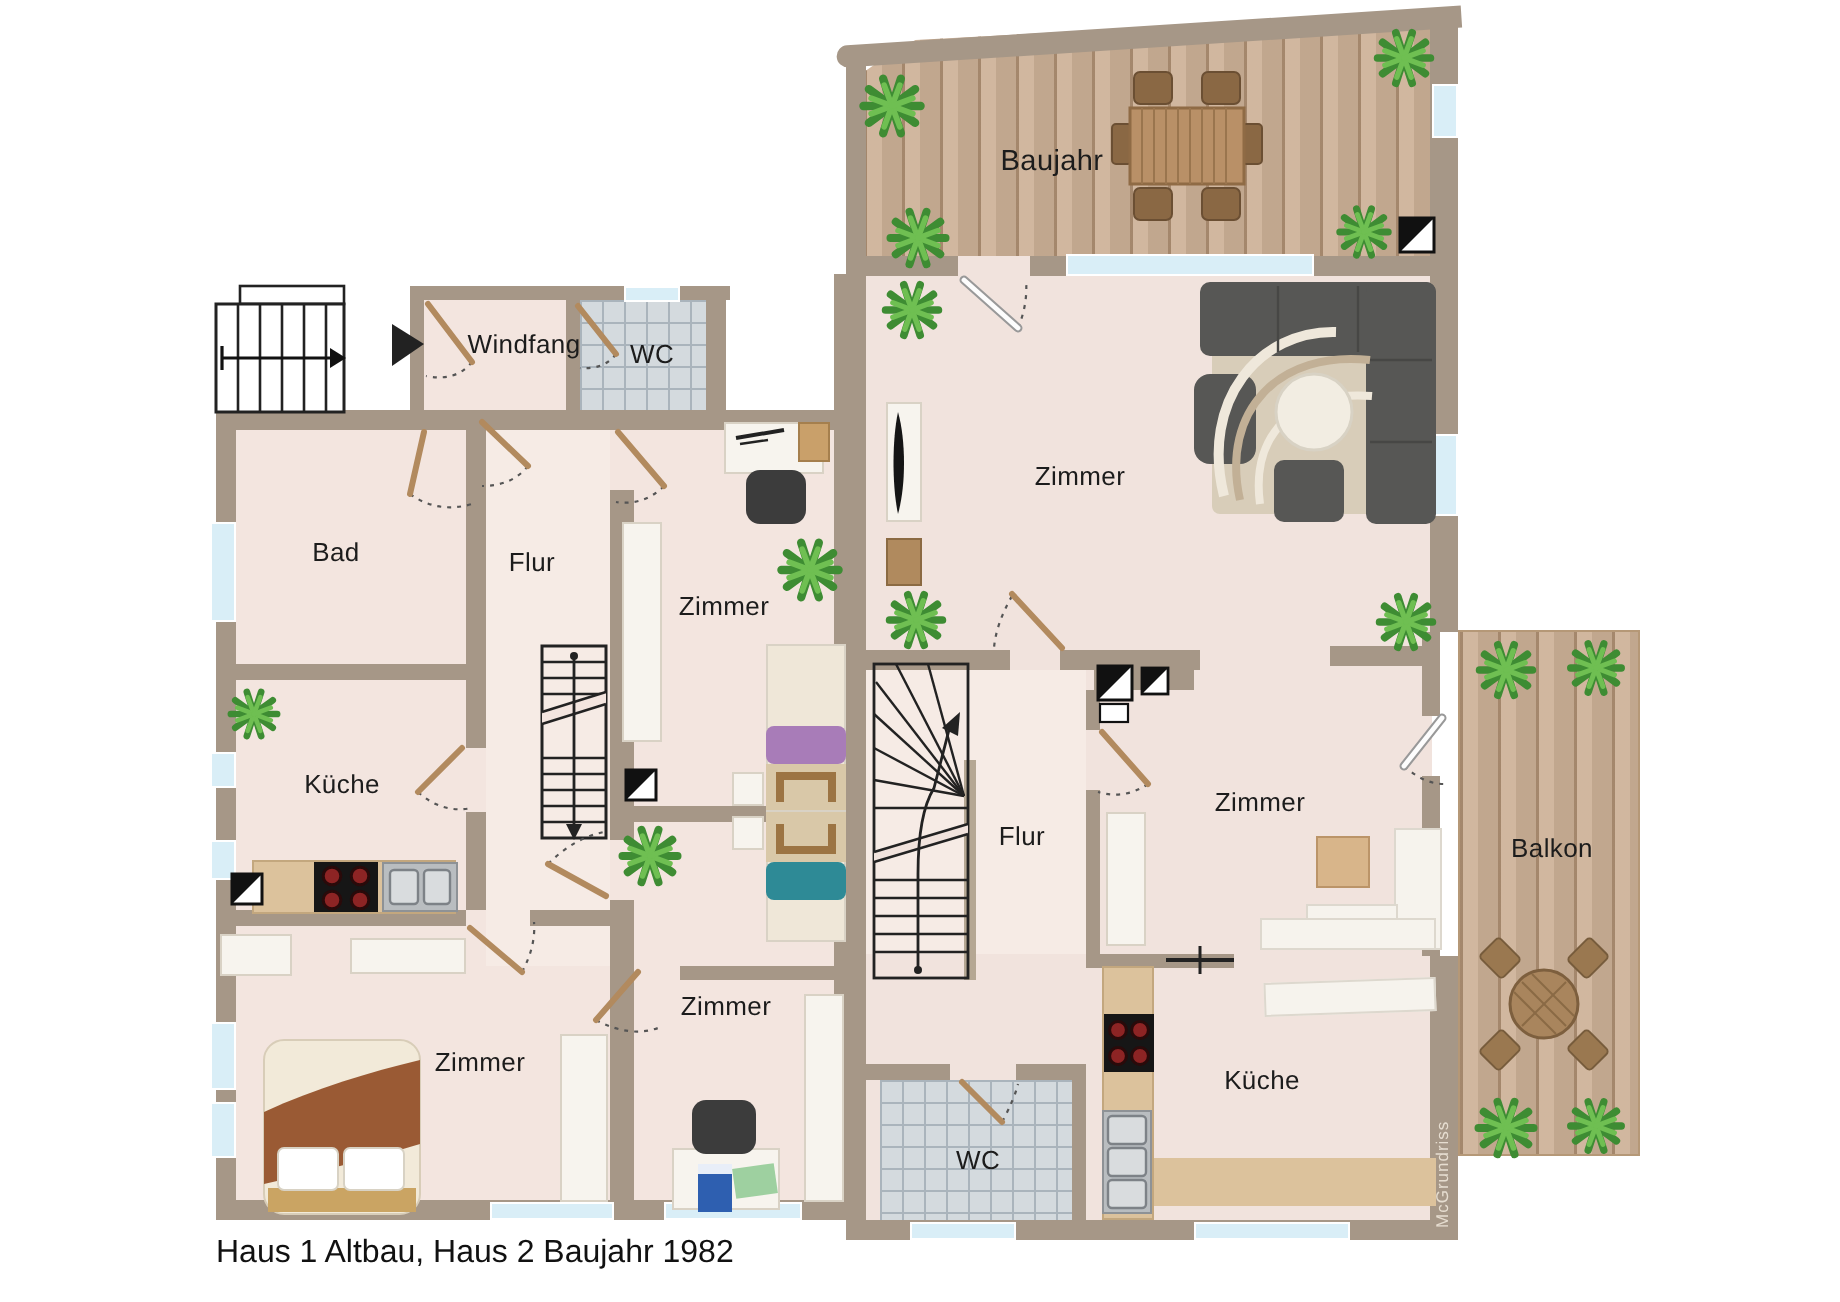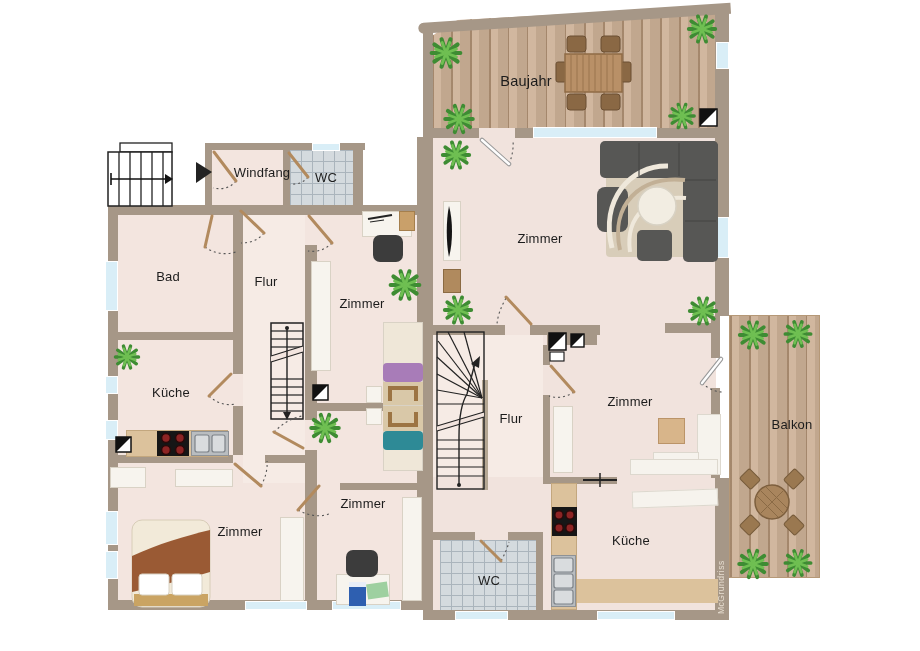--- a/index.html
+++ b/index.html
@@ -398,16 +398,17 @@
   <div class="lbl" style="left:362px;top:303px;">Zimmer</div>
   <div class="lbl" style="left:171px;top:392px;">Küche</div>
   <div class="lbl" style="left:240px;top:531px;">Zimmer</div>
   <div class="lbl" style="left:363px;top:503px;">Zimmer</div>
   <div class="lbl lbl-big" style="left:526px;top:81px;">Baujahr</div>
   <div class="lbl" style="left:540px;top:238px;">Zimmer</div>
   <div class="lbl" style="left:511px;top:418px;">Flur</div>
   <div class="lbl" style="left:630px;top:401px;">Zimmer</div>
   <div class="lbl" style="left:631px;top:540px;">Küche</div>
   <div class="lbl" style="left:489px;top:580px;">WC</div>
-  <div class="lbl" style="left:792px;top:424px;">Balkon</div>
-
+  <div class="lbl" style="left:776px;top:424px;">Balkon</div>
+
+  <div class="caption">Haus 1 Altbau, Haus 2 Baujahr 1982</div>
   <div class="watermark">McGrundriss</div>
 </div>
 
 </body></html>

